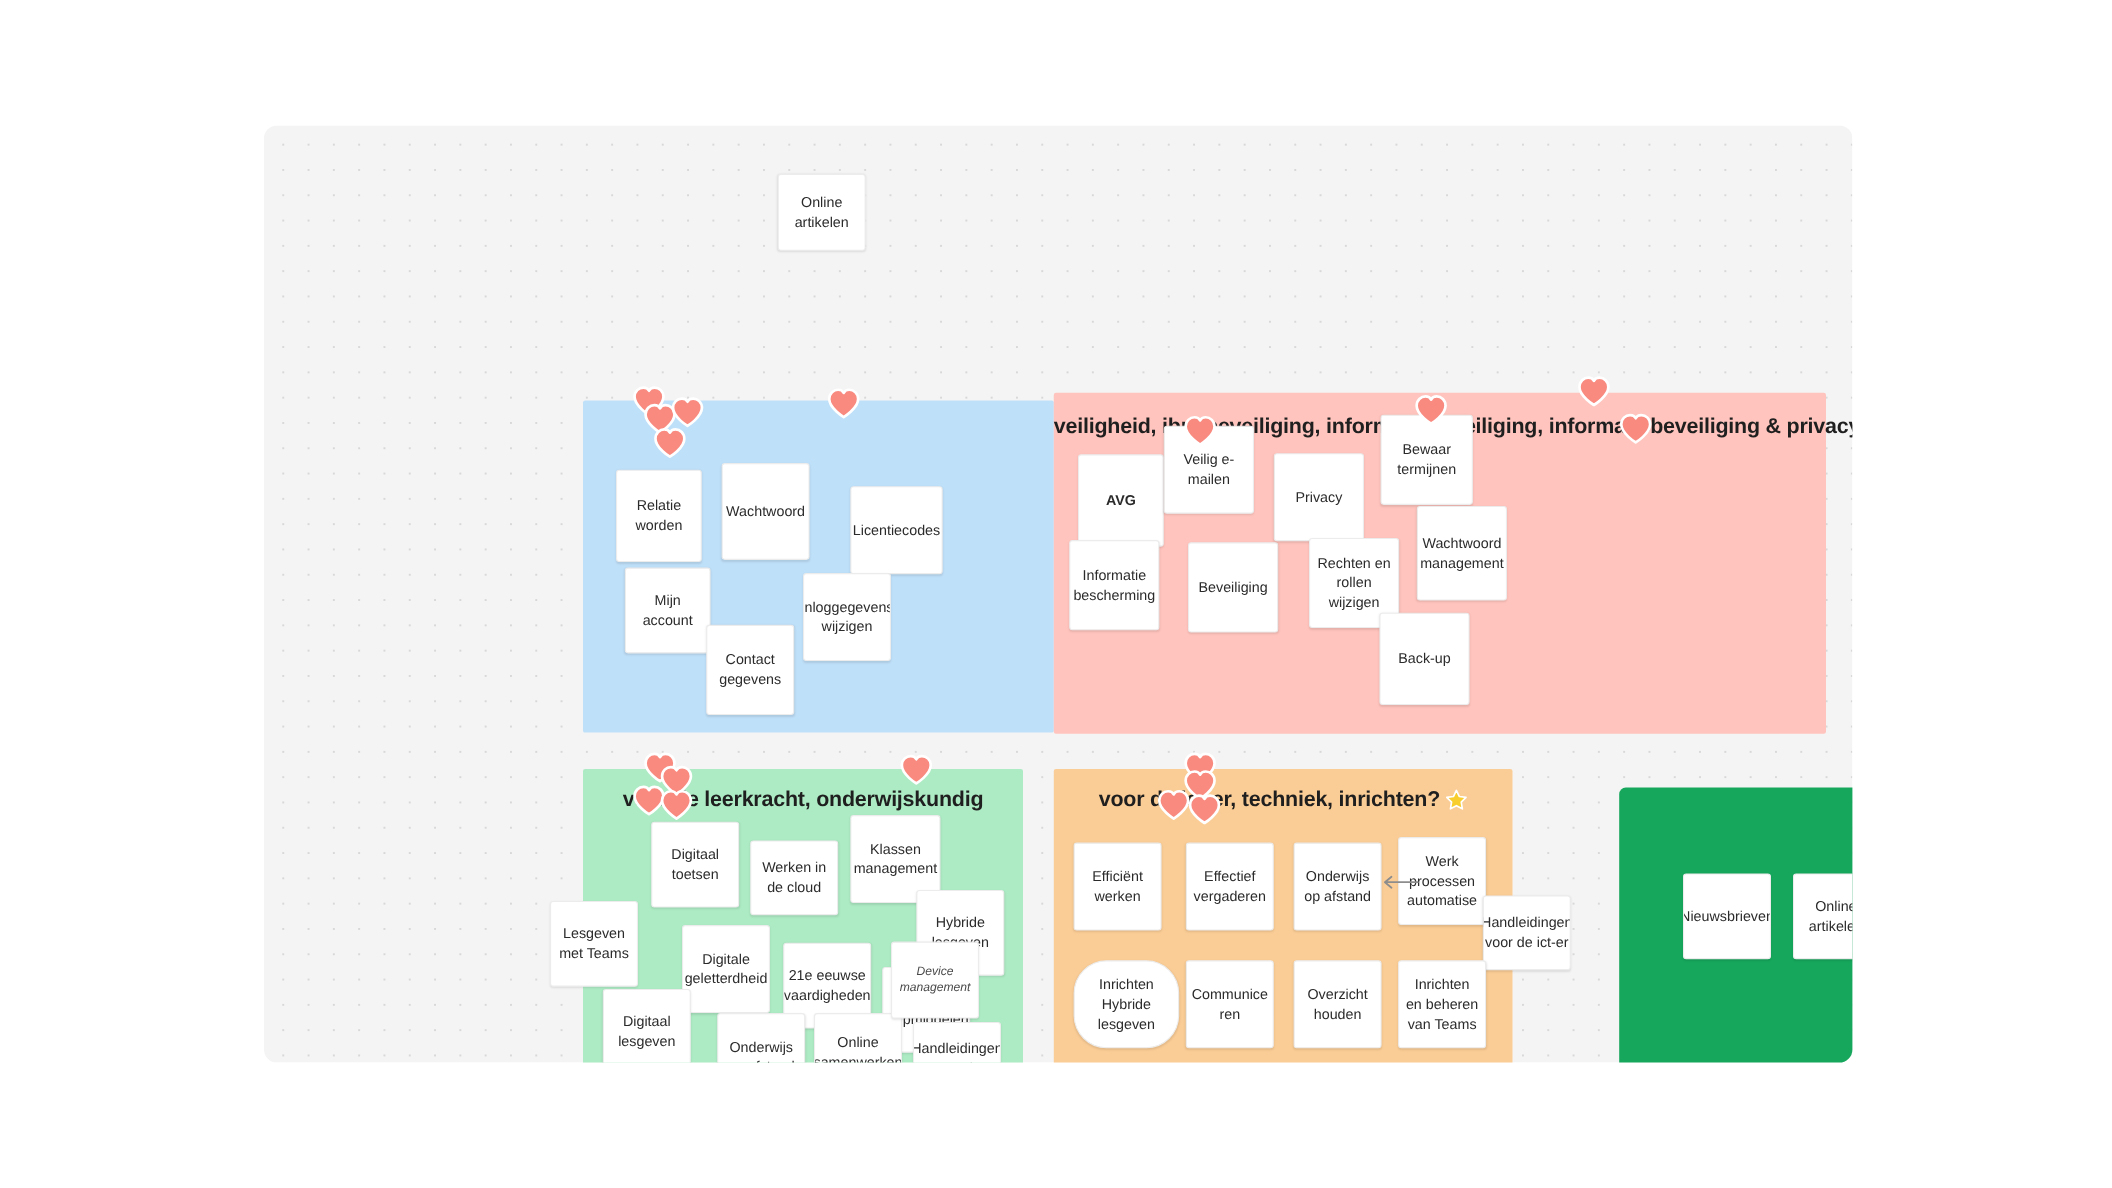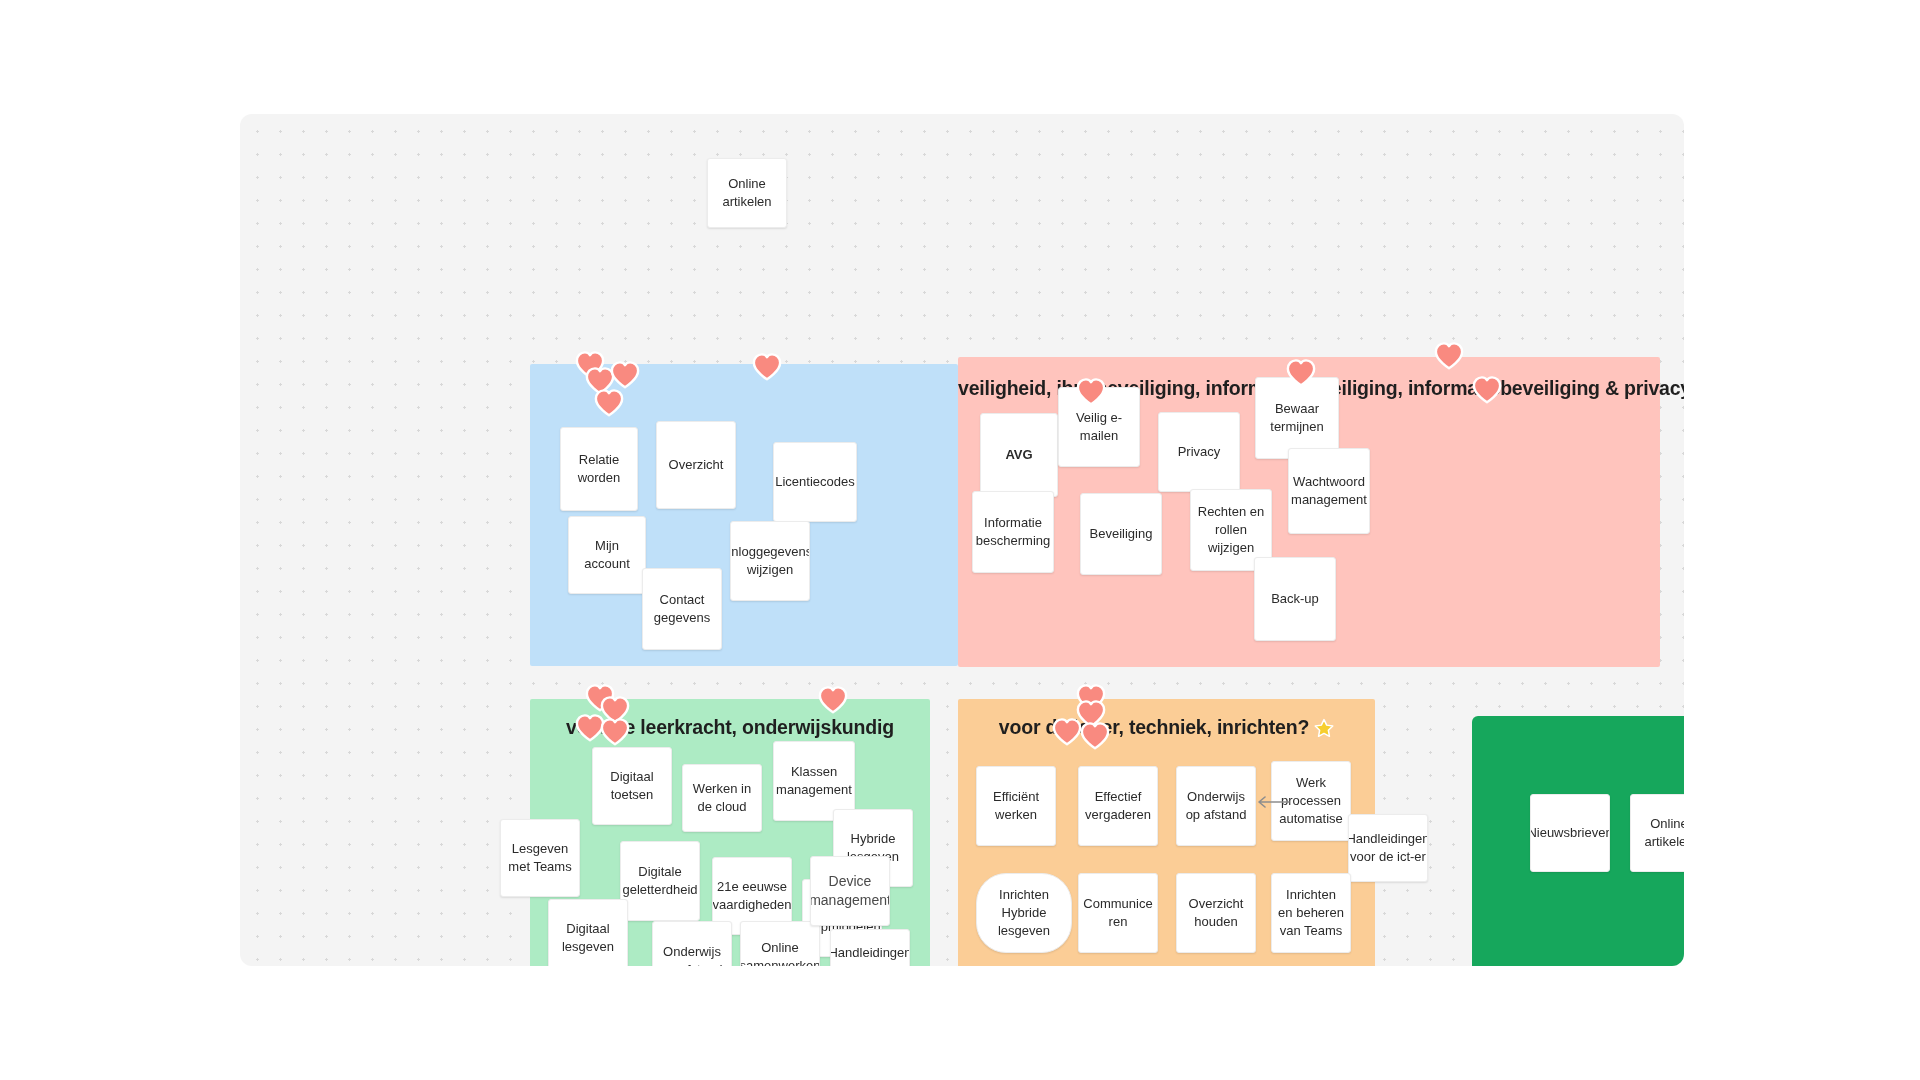--- a/index.html
+++ b/index.html
@@ -73,21 +73,21 @@
     justify-content: center;
     text-align: center;
     color: #2b2b2b;
     font-size: 13px;
     line-height: 1.38;
     padding: 4px 6px;
     overflow: hidden;
   }
   .card span { display: block; }
 
-  .card.tiny { font-size: 14px; color: #4a4a4a; }
+  .card.tiny { font-size: 11px; color: #4a4a4a; font-style: italic; }
 
   
   .emoji {
     position: absolute;
     width: 30px;
     height: 30px;
     pointer-events: none;
   }
   .emoji svg { width: 100%; height: 100%; display: block; }
 
@@ -101,21 +101,21 @@
 </head>
 <body>
 
 <div id="board-root">
   <div id="canvas">
       <div class="zone" id="zone-blue">
         <div class="card" style="left: 30px; top: 63px; width: 78px; height: 84px;">
           <span>Relatie worden</span>
         </div>
         <div class="card" style="left: 126px; top: 57px; width: 80px; height: 88px;">
-          <span>Overzicht</span>
+          <span>Wachtwoord</span>
         </div>
         <div class="card" style="left: 243px; top: 78px; width: 84px; height: 80px;">
           <span>Licentiecodes</span>
         </div>
         <div class="card" style="left: 38px; top: 152px; width: 78px; height: 78px;">
           <span>Mijn account</span>
         </div>
         <div class="card" style="left: 200px; top: 157px; width: 80px; height: 80px;">
           <span>Inloggegevens wijzigen</span>
         </div>
@@ -139,21 +139,21 @@
         </div>
         <div class="card" style="left: 14px; top: 134px; width: 82px; height: 82px;">
           <span>Informatie bescherming</span>
         </div>
         <div class="card" style="left: 122px; top: 136px; width: 82px; height: 82px;">
           <span>Beveiliging</span>
         </div>
         <div class="card" style="left: 232px; top: 132px; width: 82px; height: 82px;">
           <span>Rechten en rollen wijzigen</span>
         </div>
-        <div class="card" style="left: 330px; top: 91px; width: 82px; height: 86px;">
+        <div class="card" style="left: 330px; top: 103px; width: 82px; height: 86px;">
           <span>Wachtwoord management</span>
         </div>
         <div class="card" style="left: 296px; top: 200px; width: 82px; height: 84px;">
           <span>Back-up</span>
         </div>
       </div>
       <div class="zone" id="zone-green">
         <div class="zone-title">voor de leerkracht, onderwijskundig</div>
         <div class="card" style="left: 62px; top: 48px; width: 80px; height: 78px;">
           <span>Digitaal toetsen</span>

